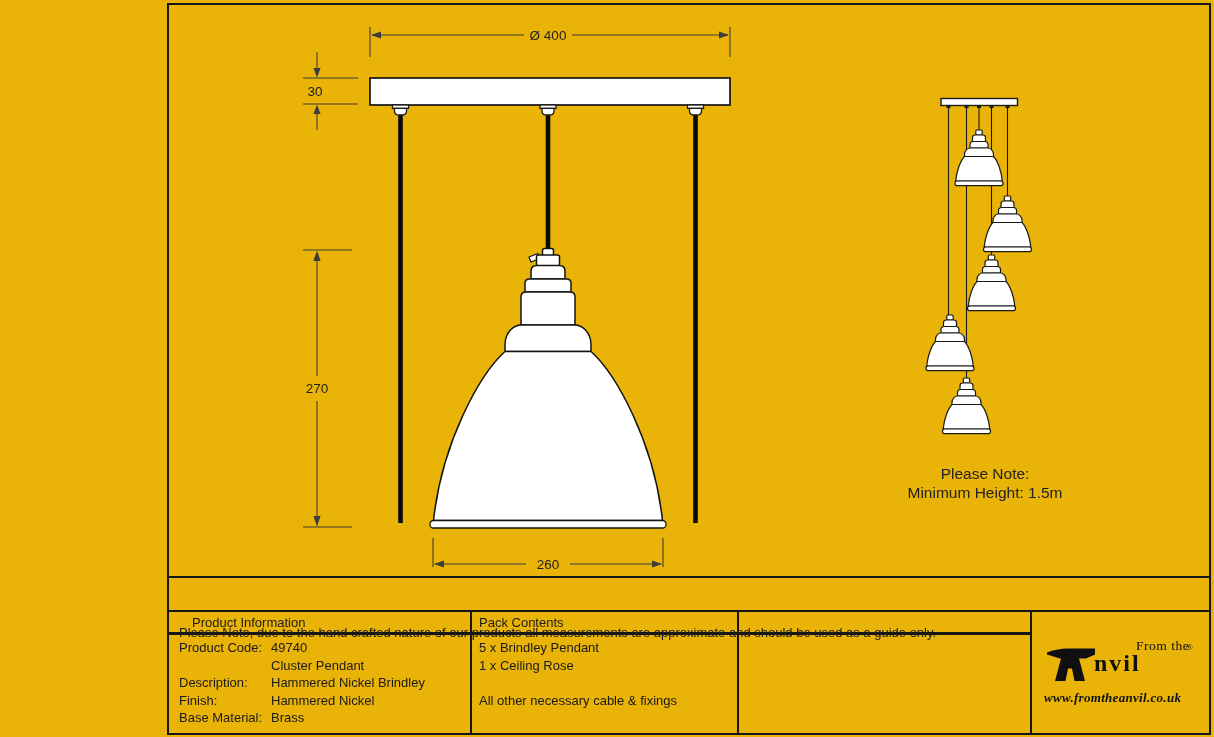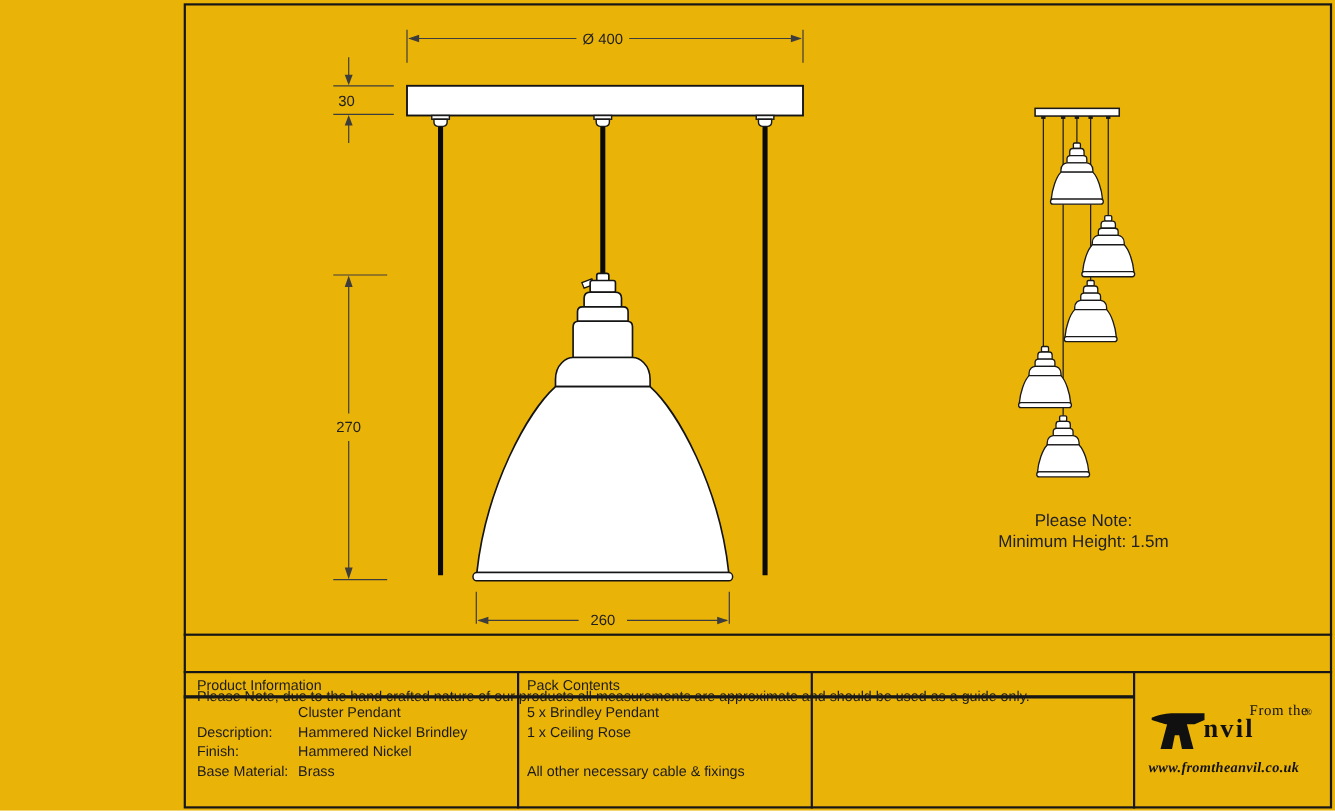--- a/index.html
+++ b/index.html
@@ -161,24 +161,28 @@
   <div id="frame"></div>
   <div class="hline" style="left:167px; top:576px; width:1044px; height:2px;"></div>
   <div class="hline" style="left:167px; top:610px; width:1044px; height:2px;"></div>
   <div class="hline" style="left:167px; top:632px; width:864px; height:2.5px;"></div>
   <div class="vline" style="left:470px; top:610px; width:1.6px; height:125px;"></div>
   <div class="vline" style="left:737px; top:610px; width:1.6px; height:125px;"></div>
   <div class="vline" style="left:1030px; top:610px; width:1.6px; height:125px;"></div>
 
   <div id="disclaimer">Please Note, due to the hand crafted nature of our products all measurements are approximate and should be used as a guide only.</div>
 
-  <div class="th" style="left:179px; top:615px;">Product Information</div>
+  <div class="th" style="left:192px; top:615px;">Product Information</div>
   <div class="th" style="left:479px; top:615px;">Pack Contents</div>
 
   <div id="product-info">
+    <div class="row">
+      <span class="lbl">Product Code:</span>
+      <span class="val">49740</span>
+    </div>
     <div class="row">
       <span class="lbl"></span>
       <span class="val">Cluster Pendant</span>
     </div>
     <div class="row">
       <span class="lbl">Description:</span>
       <span class="val">Hammered Nickel Brindley</span>
     </div>
     <div class="row">
       <span class="lbl">Finish:</span>

